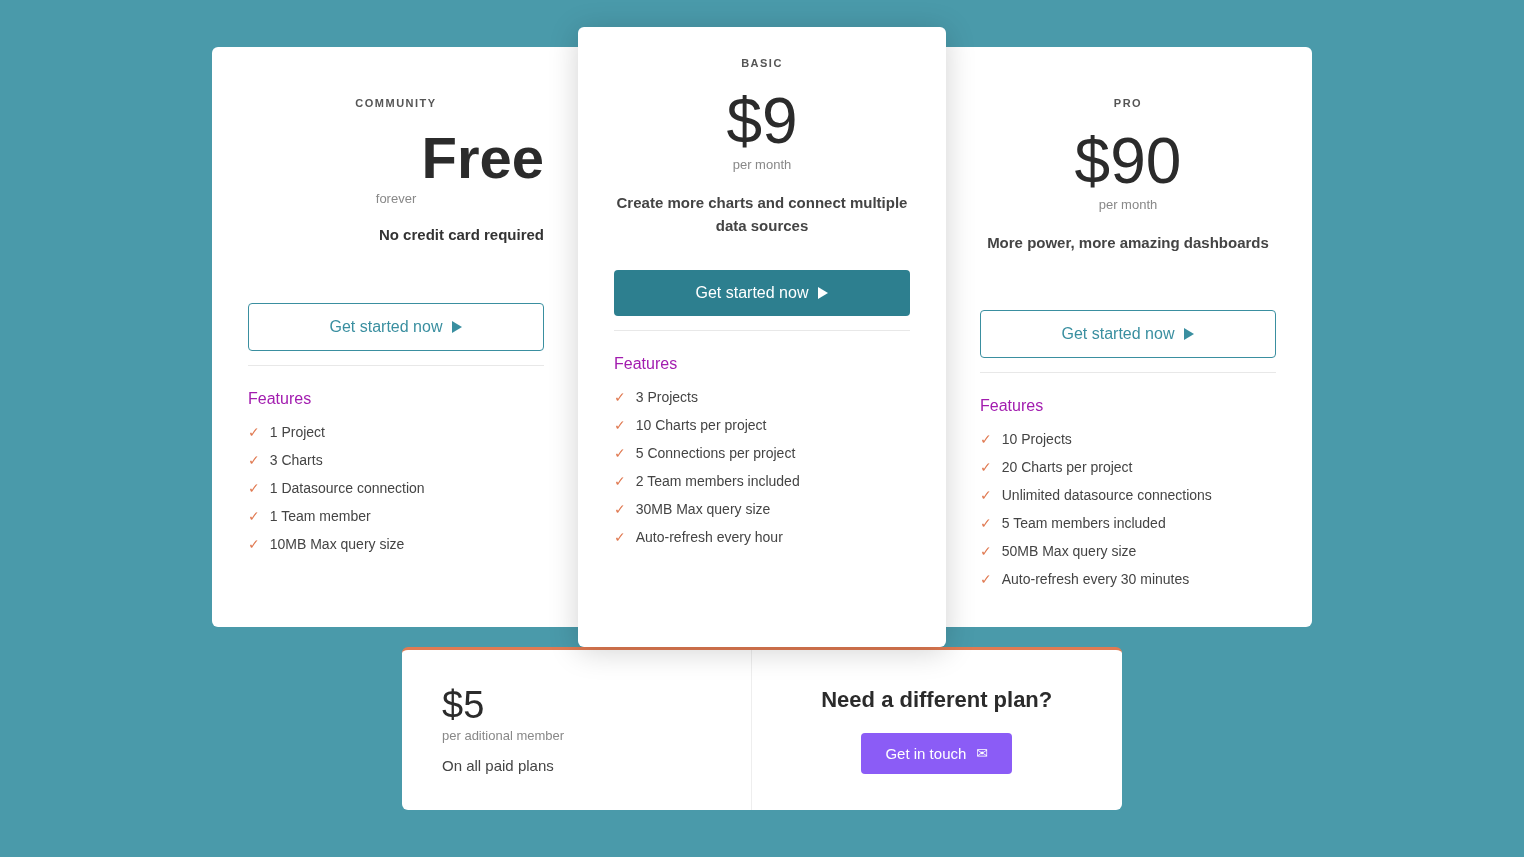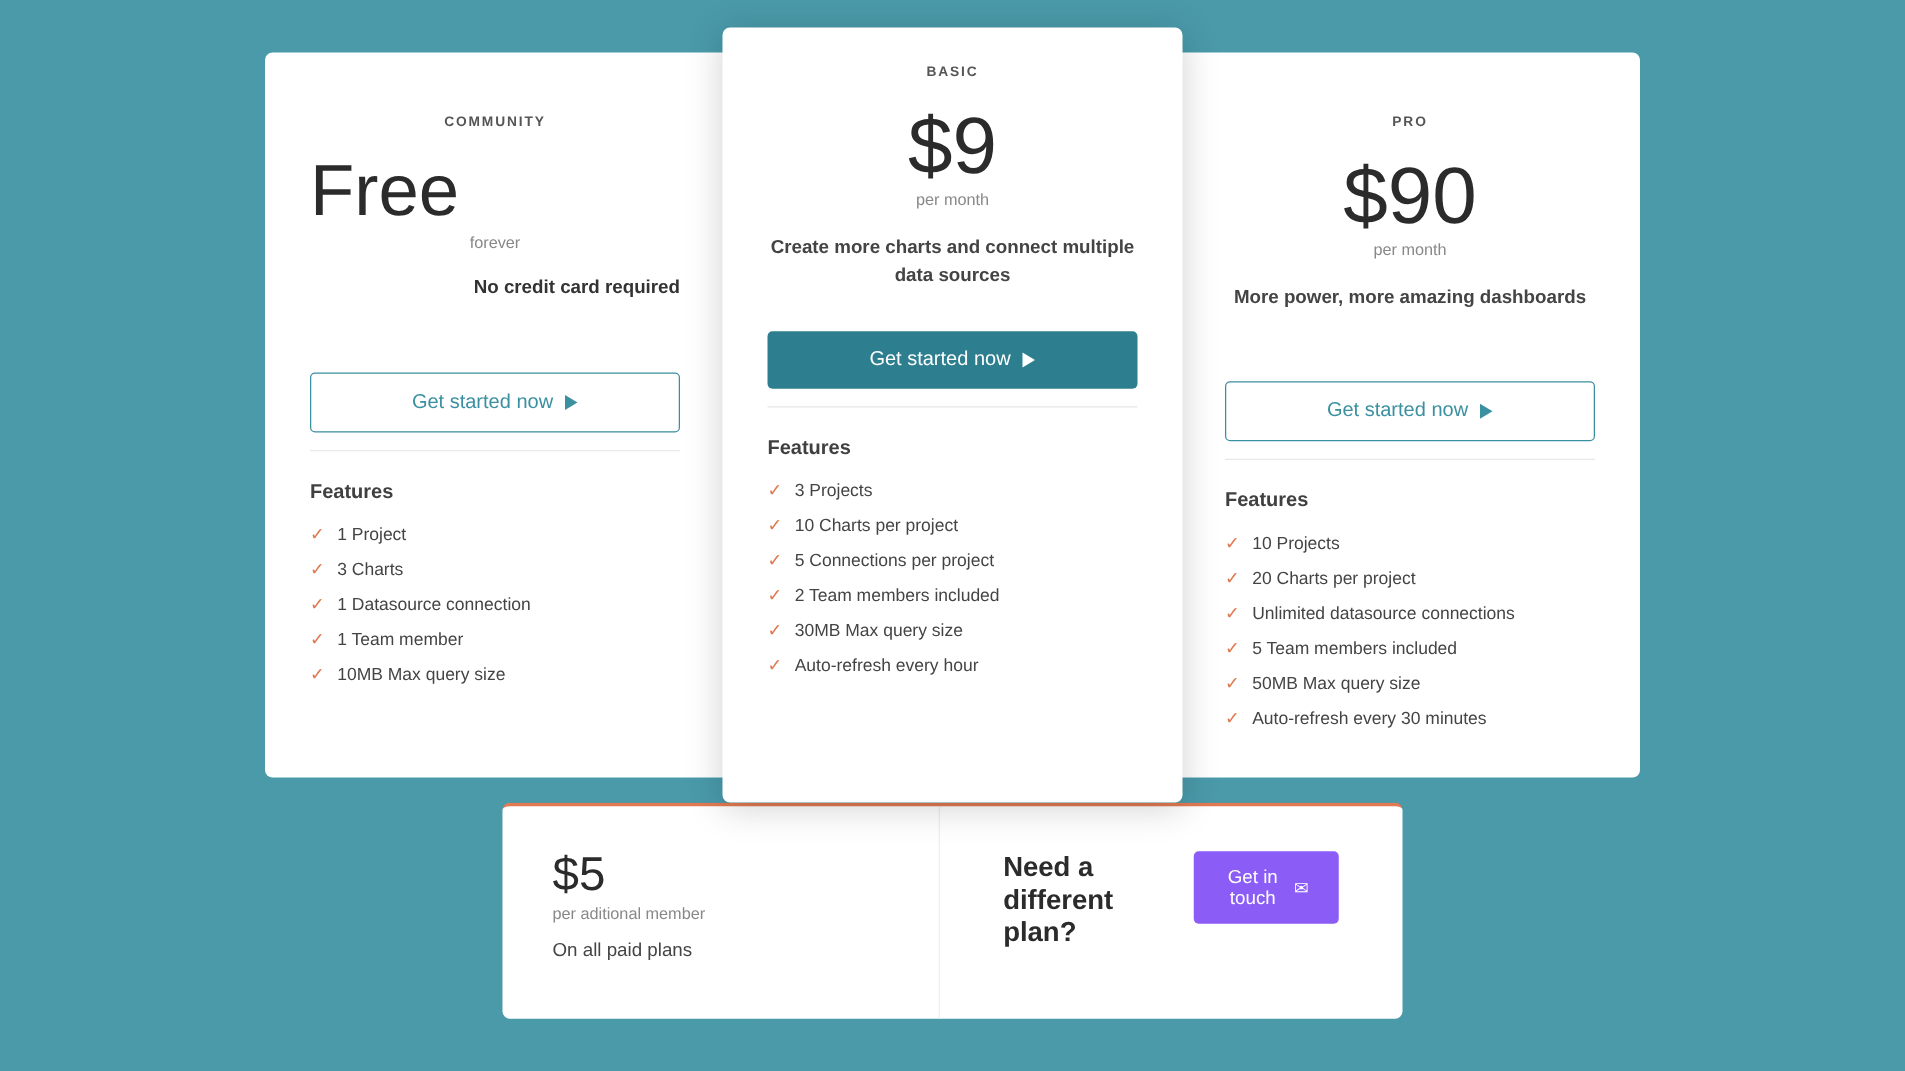--- a/index.html
+++ b/index.html
@@ -89,23 +89,23 @@
       text-align: center;
       font-size: 15px;
       color: #444;
       font-weight: 600;
       line-height: 1.5;
       margin-bottom: 30px;
       min-height: 48px;
     }
 
     .plan-free-label {
-      text-align: left;
+      text-align: right;
       font-size: 58px;
-      font-weight: 400;
+      font-weight: 700;
       color: #2b2b2b;
       line-height: 1;
       margin-bottom: 4px;
     }
 
     .plan-free-sub {
       text-align: center;
       font-size: 13px;
       color: #888;
       margin-bottom: 20px;
@@ -167,22 +167,22 @@
     
     .plan-divider {
       border: none;
       border-top: 1px solid #e8e8e8;
       margin-bottom: 24px;
     }
 
     
     .features-title {
       font-size: 16px;
-      font-weight: 700;
-      color: #404040;
+      font-weight: 400;
+      color: #a21caf;
       margin-bottom: 16px;
     }
 
     .feature-list {
       list-style: none;
       display: flex;
       flex-direction: column;
       gap: 12px;
     }
 
@@ -234,22 +234,22 @@
     .bottom-desc {
       font-size: 15px;
       color: #444;
       font-weight: 500;
     }
 
     .bottom-right {
       flex: 1;
       padding: 36px 51px;
       display: flex;
-      flex-direction: row;
-      align-items: flex-start;
+      flex-direction: column;
+      align-items: center;
       justify-content: center;
     }
 
     .different-plan-title {
       font-size: 22px;
       font-weight: 700;
       color: #2b2b2b;
       margin-bottom: 20px;
     }
 

